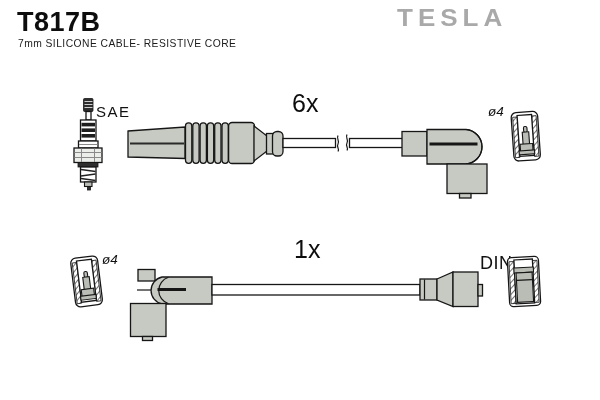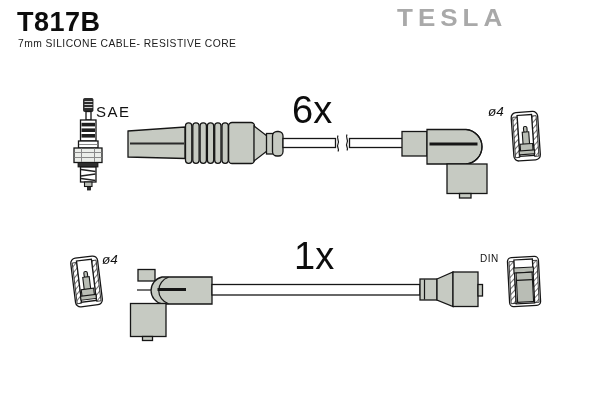--- a/index.html
+++ b/index.html
@@ -13,25 +13,25 @@
     width:600px;height:400px;position:relative;overflow:hidden;
     background:var(--background);
     font-family:"Liberation Sans", sans-serif;
     color:#111;
   }
   .abs{position:absolute;white-space:nowrap;}
   .part-number{left:17px;top:7px;font-size:27px;font-weight:700;letter-spacing:.5px;color:#0d0d0d;}
   .subtitle{left:18px;top:38px;font-size:10.3px;letter-spacing:.45px;color:#1c1c1c;text-align:center;}
   .brand-logo{left:397px;top:4px;font-size:26px;font-weight:700;letter-spacing:5px;
     color:var(--logo-gray);transform:scaleY(.93);transform-origin:top left;}
-  .qty{font-size:38px;font-weight:400;line-height:1;color:#0d0d0d;}
+  .qty{font-size:25px;font-weight:400;line-height:1;color:#0d0d0d;}
   .qty-top{left:292px;top:91px;}
   .qty-bottom{left:294px;top:237px;}
   .lbl-sae{left:96px;top:103px;font-size:15px;letter-spacing:1.5px;}
-  .lbl-din{left:480px;top:253px;font-size:10px;letter-spacing:.5px;}
+  .lbl-din{left:480px;top:253px;font-size:18px;letter-spacing:.5px;}
   .lbl-phi{font-size:13.5px;font-weight:400;font-style:italic;}
   .lbl-phi-top{left:488px;top:104px;}
   .lbl-phi-bottom{left:102px;top:252px;}
   svg.diagram{position:absolute;left:0;top:0;}
   .fill-boot{fill:var(--boot-fill);stroke:var(--outline);stroke-width:1.3;}
   .fill-white{fill:#fff;stroke:var(--outline);stroke-width:1.3;}
   .fill-metal{fill:#b9bdb5;stroke:var(--outline);stroke-width:1.1;}
   .ln{stroke:var(--outline);stroke-width:1.2;fill:none;}
   .ln-mid{stroke:#2a2a2a;stroke-width:2;fill:none;}
   .ln-thick{stroke:var(--outline);stroke-width:3;fill:none;}

